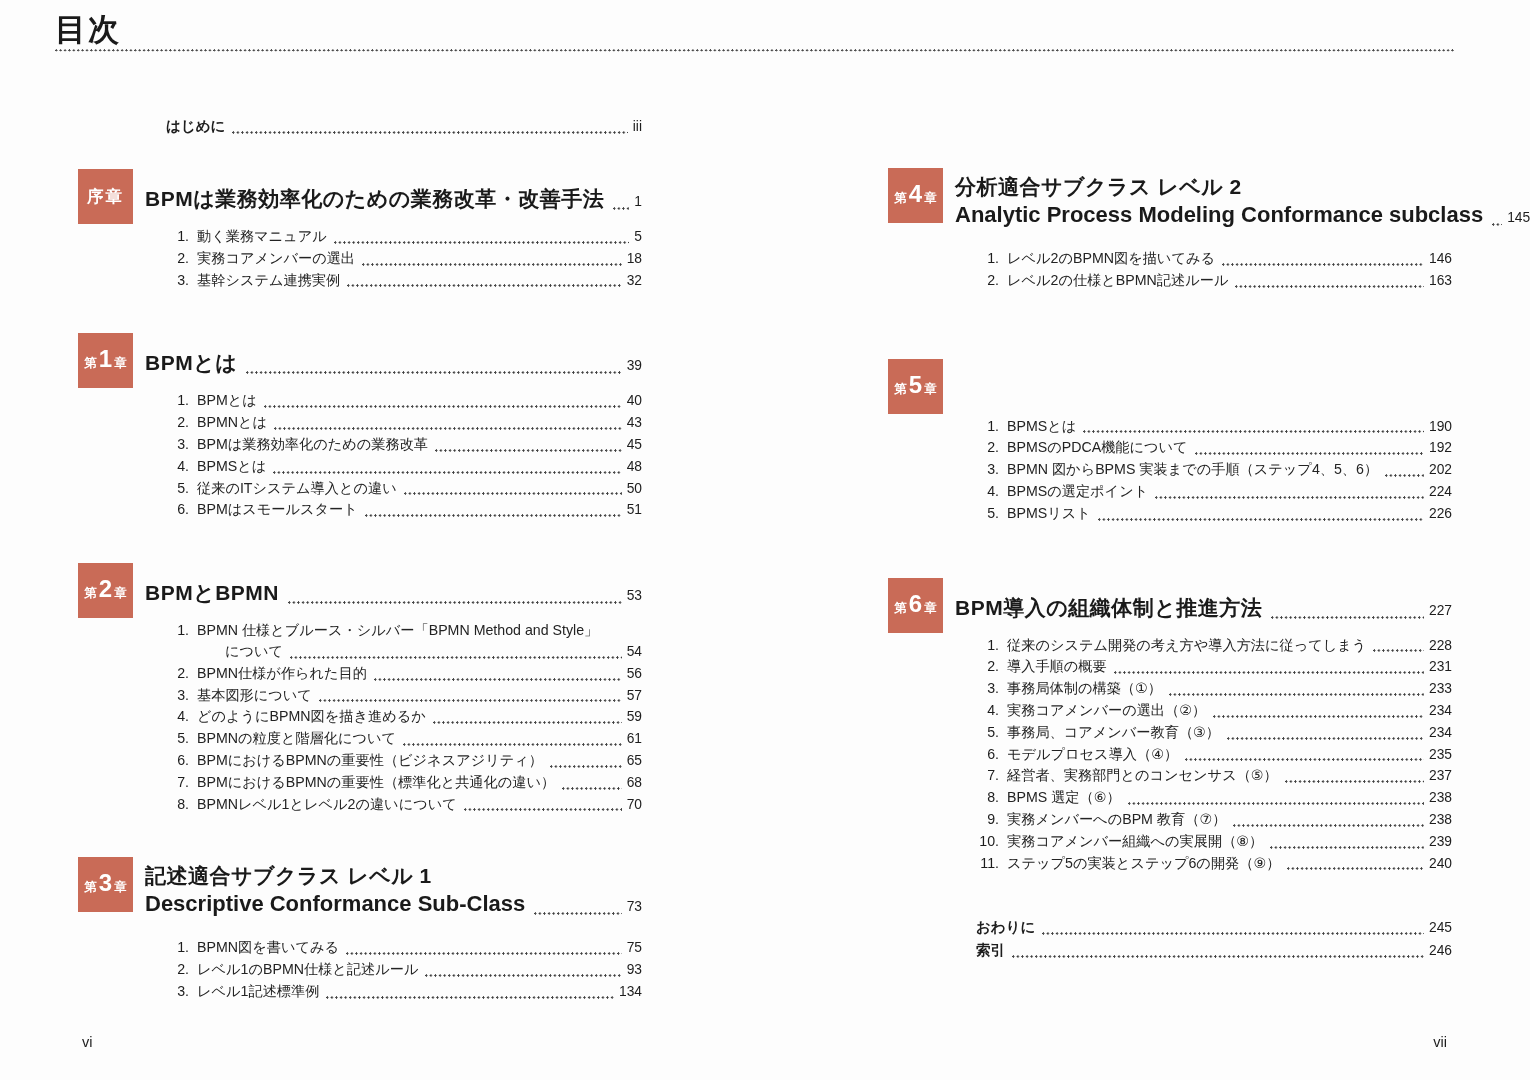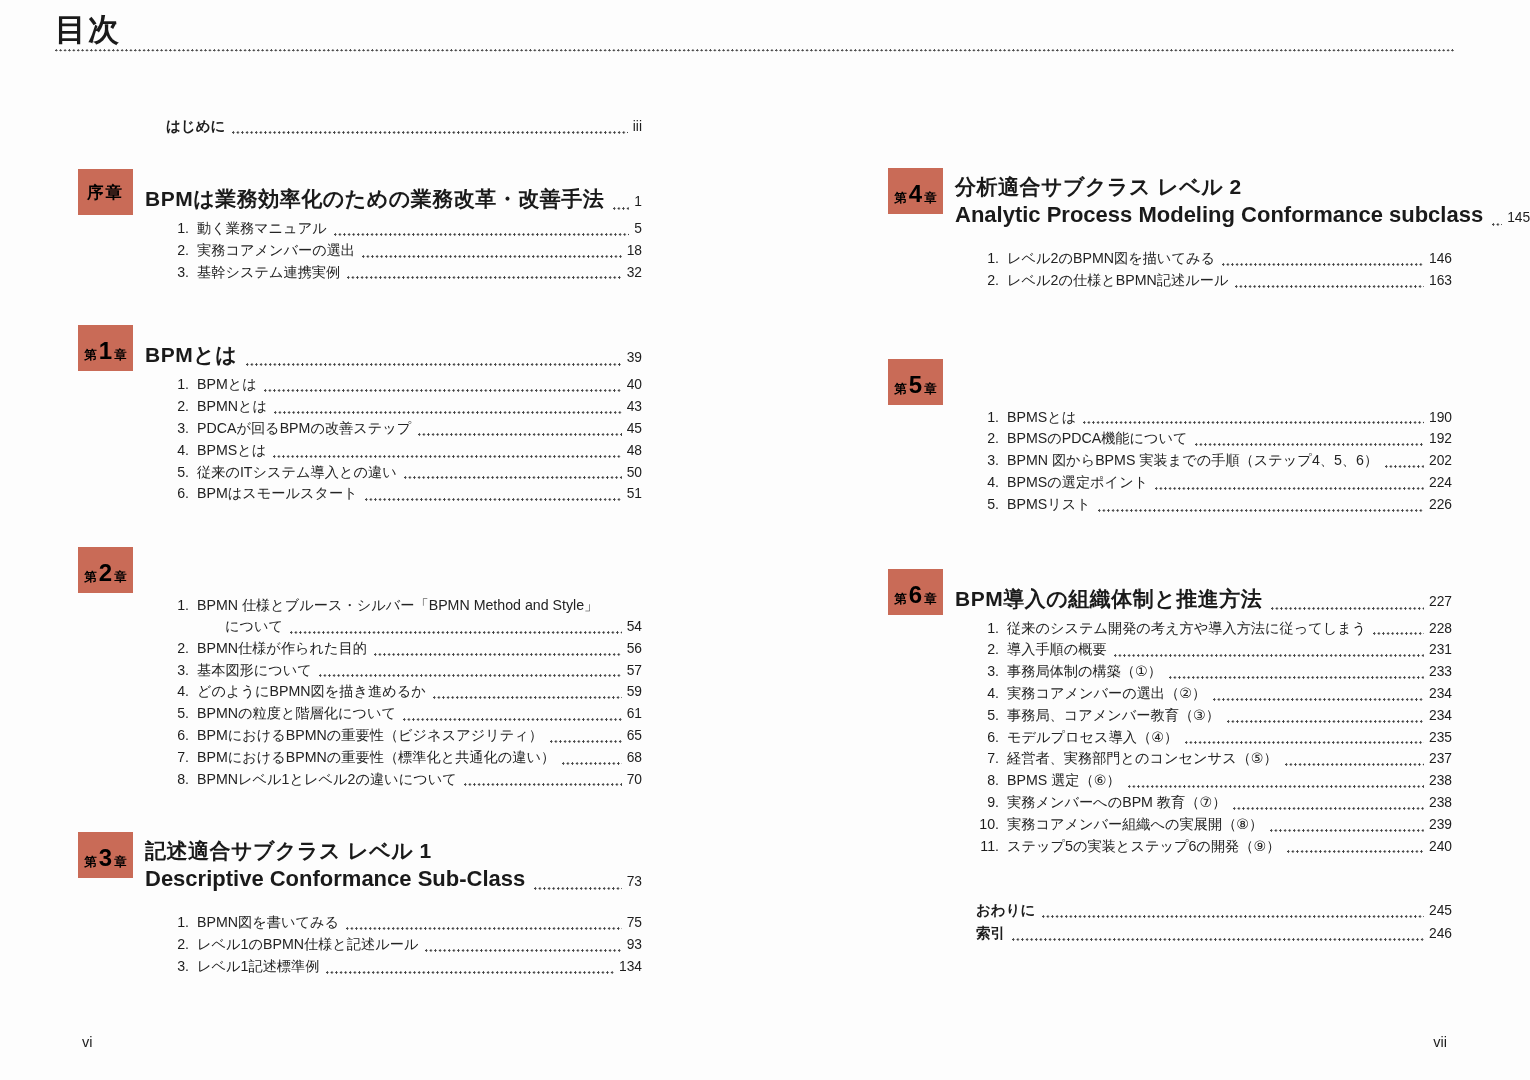--- a/index.html
+++ b/index.html
@@ -48,22 +48,22 @@
   .backmatter { margin-top: 0; }
 
   
   .chapter { margin-bottom: 42px; }
   .col-right .chapter:nth-child(1) { margin-bottom: 67px; }
   .col-right .chapter:nth-child(2) { margin-bottom: 53px; }
   .col-right .chapter:nth-child(3) { margin-bottom: 42px; }
 
   .chapter-head { display: flex; }
   .badge {
-    width: 55px; height: 46px; flex: none; margin-right: 12px;
-    background: #c96b57; color: #000000;
+    width: 55px; height: 55px; flex: none; margin-right: 12px;
+    background: #c96b57; color: #ffffff;
     display: flex; align-items: baseline; justify-content: center;
     padding-top: 14px;
   }
   .badge .b-small { font-size: 12.5px; font-weight: 700; line-height: 1; }
   .badge .b-num { font-size: 24px; font-weight: 700; line-height: 1; margin: 0 2px; }
   .badge.badge-intro { align-items: center; padding-top: 0; }
   .badge .b-label { font-size: 16.5px; font-weight: 700; letter-spacing: 2px; line-height: 1; }
 
   .head-text { flex: 1; min-width: 0; }
   .head-text.single { padding-top: 16px; }
@@ -158,21 +158,21 @@
             <span class="pg">40</span>
           </div>
           <div class="row item-row">
             <span class="num">2.</span>
             <span class="item-label">BPMNとは</span>
             <span class="leader"></span>
             <span class="pg">43</span>
           </div>
           <div class="row item-row">
             <span class="num">3.</span>
-            <span class="item-label">PDCAが回るBPMの改善ステップ</span>
+            <span class="item-label">BPMは業務効率化のための業務改革</span>
             <span class="leader"></span>
             <span class="pg">45</span>
           </div>
           <div class="row item-row">
             <span class="num">4.</span>
             <span class="item-label">BPMSとは</span>
             <span class="leader"></span>
             <span class="pg">48</span>
           </div>
           <div class="row item-row">
@@ -188,20 +188,27 @@
             <span class="pg">51</span>
           </div>
         </div>
       </section>
       <section class="chapter">
         <div class="chapter-head">
           <div class="badge" style="background: rgb(201, 107, 87);">
             <span class="b-small">第</span>
             <span class="b-num">2</span>
             <span class="b-small">章</span>
+          </div>
+          <div class="head-text single">
+            <div class="row title-row">
+              <span class="ch-title">BPMとBPMN</span>
+              <span class="leader"></span>
+              <span class="pg">53</span>
+            </div>
           </div>
         </div>
         <div class="items">
           <div class="row item-row">
             <span class="num">1.</span>
             <span class="item-label">BPMN 仕様とブルース・シルバー「BPMN Method and Style」</span>
           </div>
           <div class="row item-row wrap-row">
             <span class="item-label">について</span>
             <span class="leader"></span>

